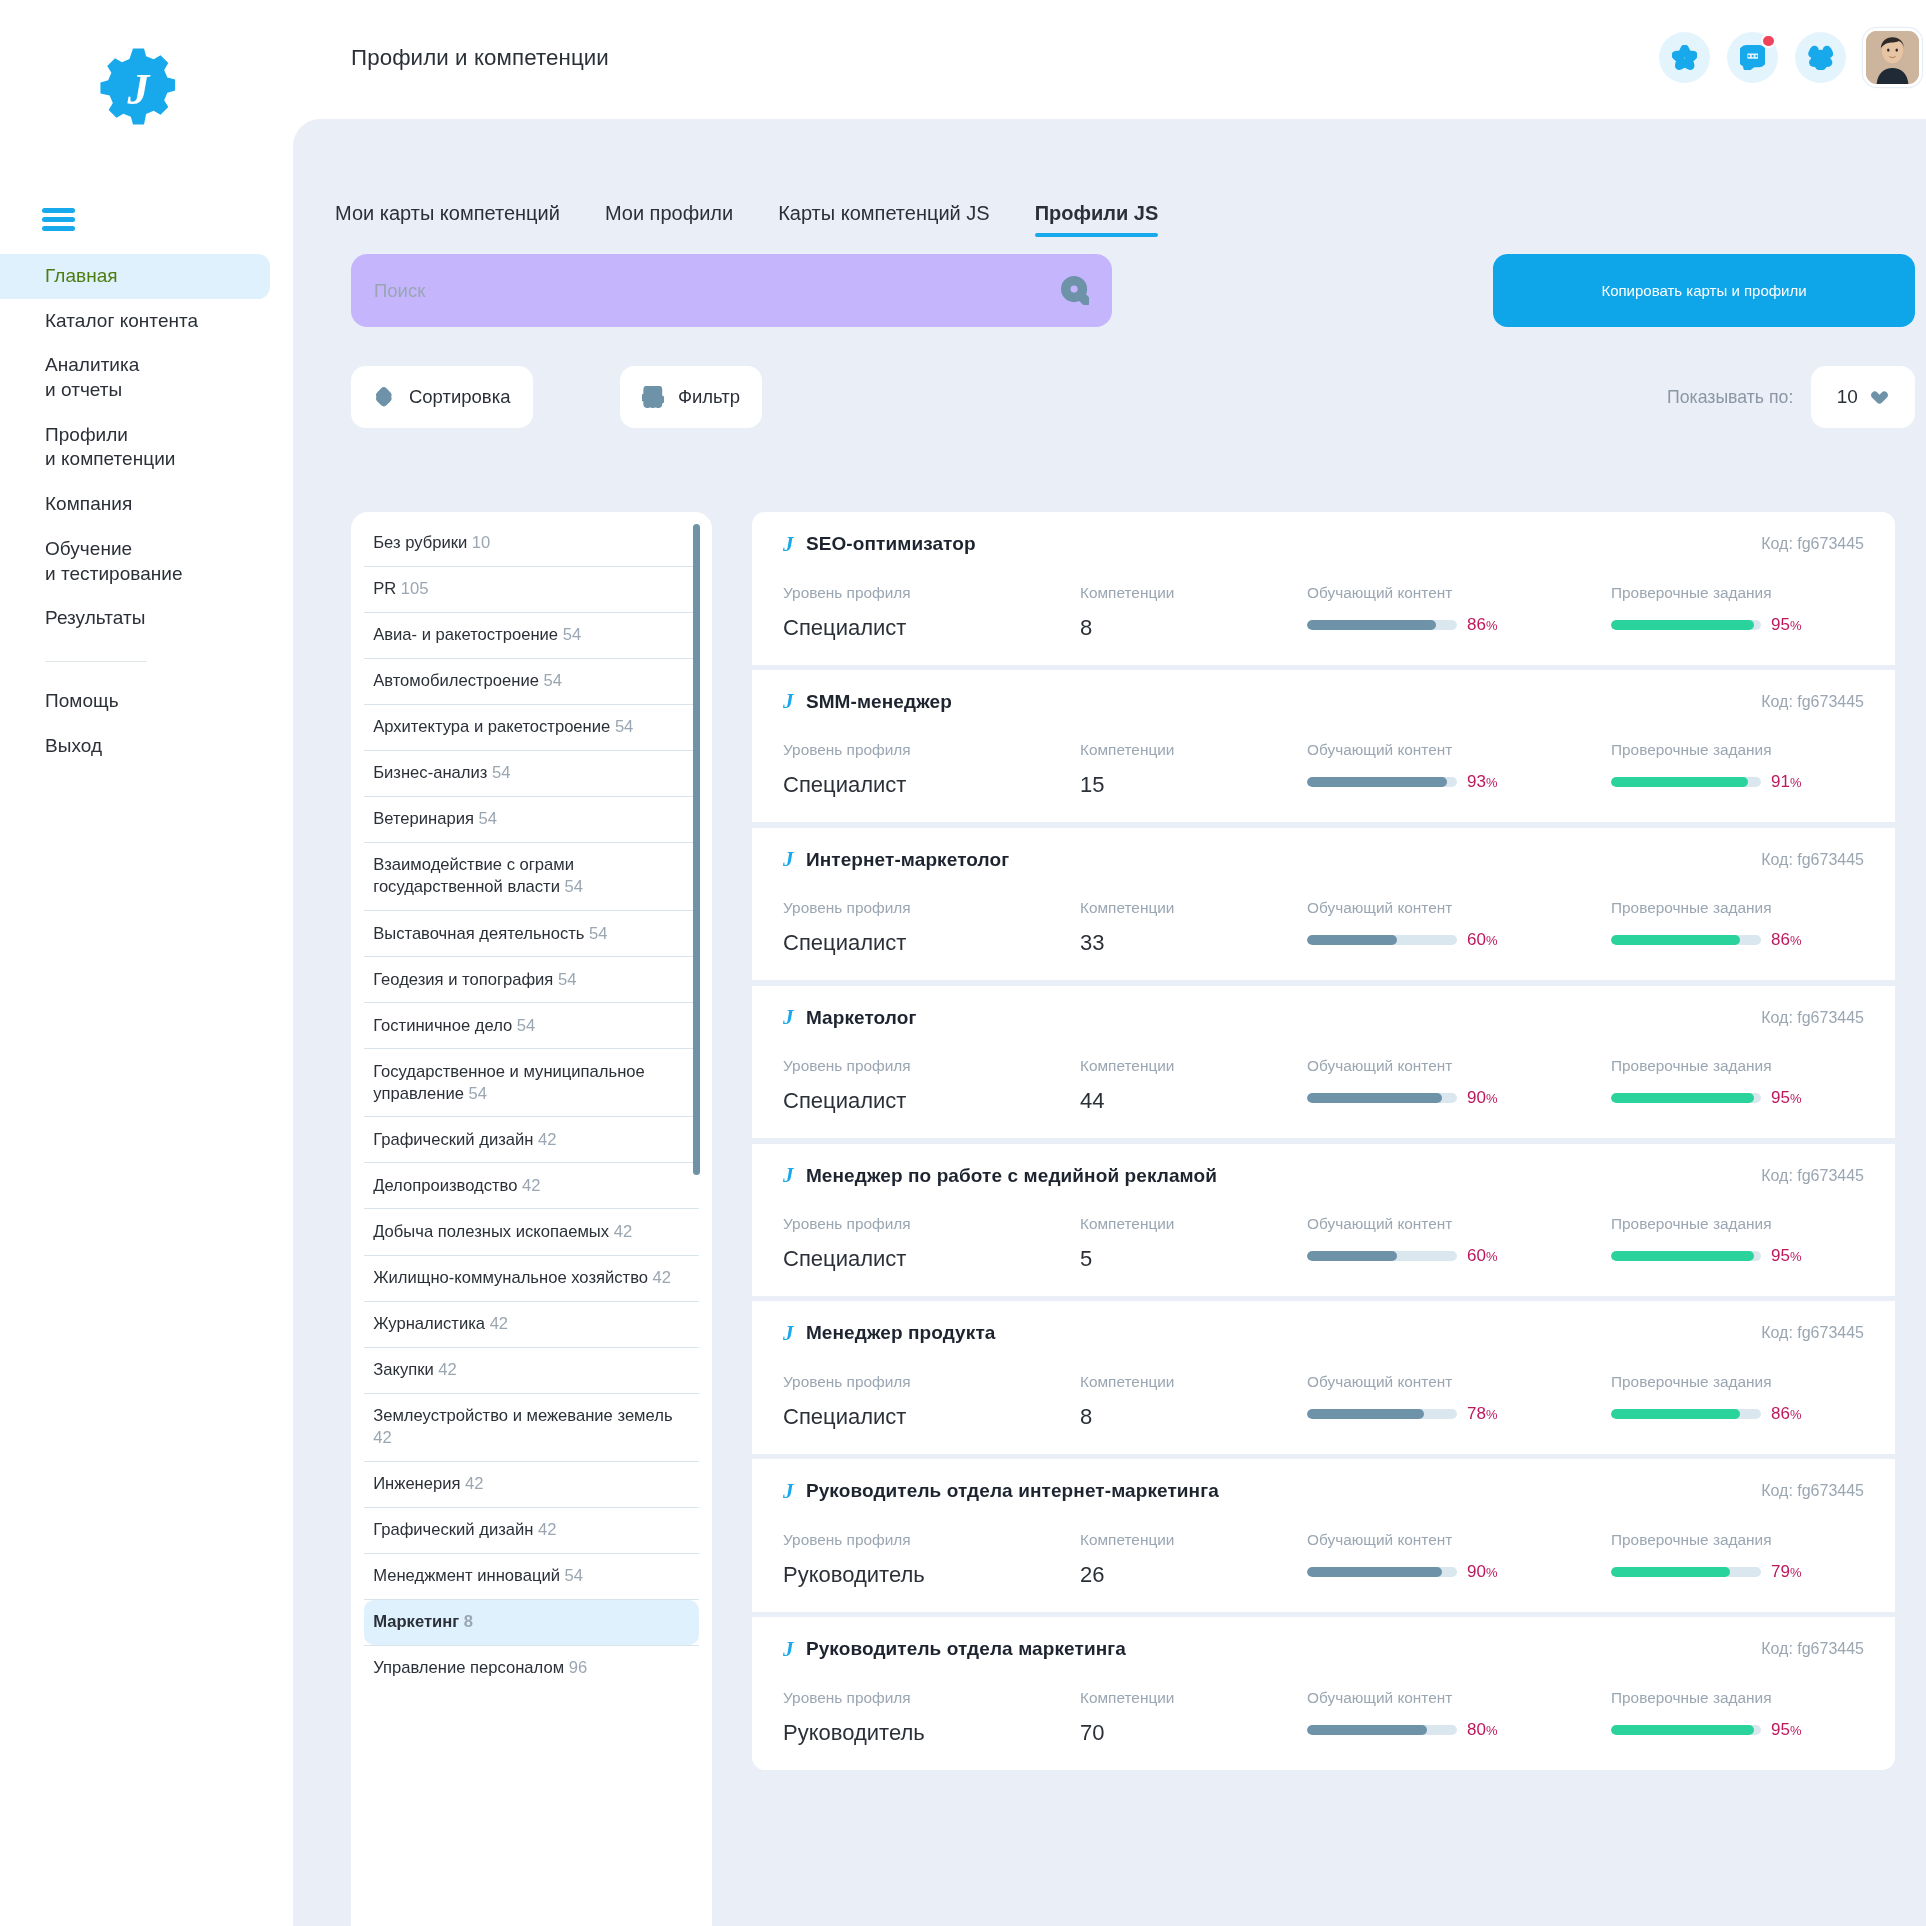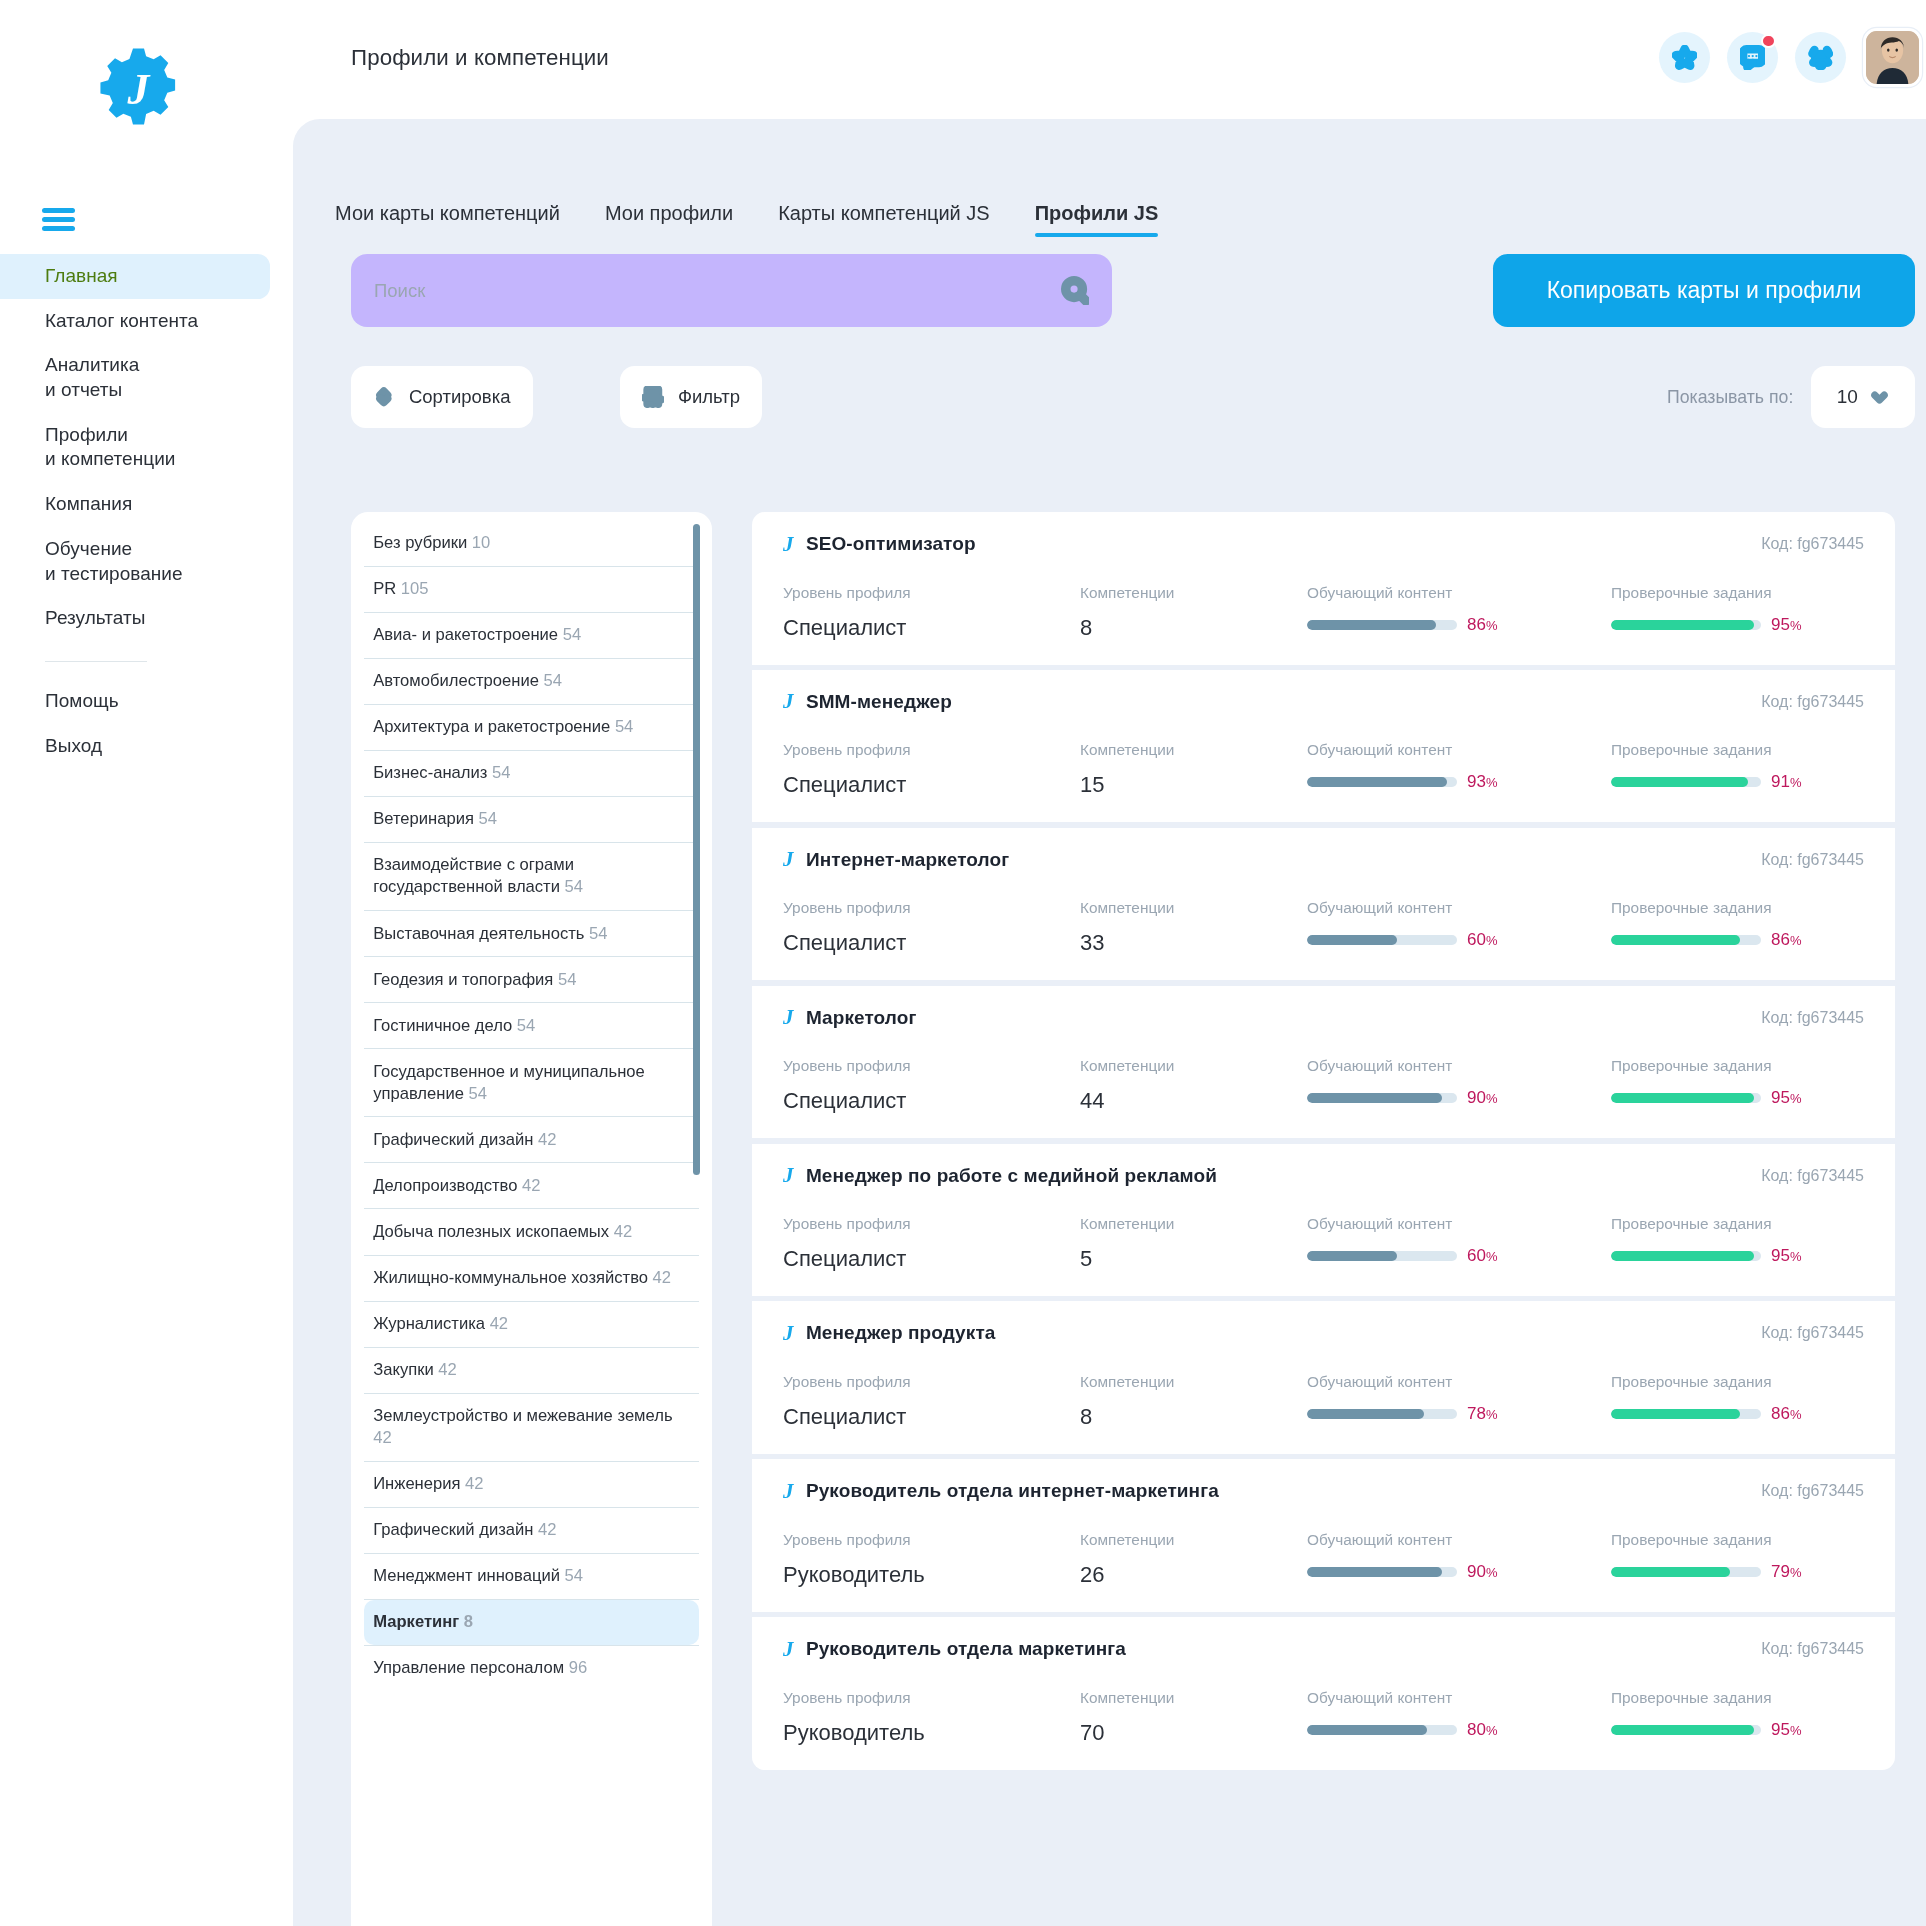--- a/index.html
+++ b/index.html
@@ -49,21 +49,21 @@
   .tab.active::after{content:"";position:absolute;left:0;right:0;bottom:0;height:3.9px;border-radius:2.3px;background:#17a9ec;}
 
   
   .searchrow{position:absolute;left:58px;top:135px;width:1564px;height:73px;}
   .search{position:absolute;left:0;top:0;width:761px;height:73px;background:#c4b5fd;border-radius:16px;display:flex;align-items:center;padding:0 23px;cursor:text;}
   .search input{border:0;outline:0;font-size:18.5px;color:#2b3038;background:transparent;width:100%;font-family:inherit;}
   .search input::placeholder{color:#9aa6b2;}
   .search .sicon{width:28.5px;height:28.5px;flex:0 0 28.5px;}
   .search .sicon svg{width:28.5px;height:28.5px;stroke:#6e93a8;fill:none;stroke-width:8;stroke-linecap:round;}
   .info-btn{position:absolute;left:1375px;top:24px;width:25.4px;height:25.4px;border-radius:50%;background:#6e93a8;color:#fff;font-size:15.4px;font-weight:700;display:flex;align-items:center;justify-content:center;font-style:italic;cursor:pointer;font-family:"Liberation Serif",serif;}
-  .copy-btn{position:absolute;right:0;top:0;width:422px;height:73px;border-radius:14.6px;background:#0ea5e9;color:#fff;font-size:23px;display:flex;align-items:center;justify-content:center;border:0;cursor:pointer;font-family:inherit;}
+  .copy-btn{position:absolute;right:0;top:0;width:422px;height:73px;border-radius:14.6px;background:#0ea5e9;color:#fff;font-size:15px;display:flex;align-items:center;justify-content:center;border:0;cursor:pointer;font-family:inherit;}
 
   
   .toolbar{position:absolute;left:58px;top:247px;width:1564px;height:62px;}
   .pill{height:62px;border-radius:14.6px;background:#fff;display:inline-flex;align-items:center;padding:0 22.3px;font-size:18.5px;color:#2b3038;cursor:pointer;gap:14px;}
   .pill.sortbtn{position:absolute;left:0;top:0;}
   .pill.filterbtn{position:absolute;left:269px;top:0;}
   .pill svg{width:21.6px;height:21.6px;stroke:#6e93a8;fill:none;stroke-width:9;stroke-linecap:round;stroke-linejoin:round;}
   .perpage{position:absolute;right:0;top:0;display:flex;align-items:center;gap:17.7px;text-align:right;}
   .perpage-label{font-size:17.7px;color:#8b96a5;}
   .perpage-sel{width:104px;height:62px;border-radius:14.6px;background:#fff;display:flex;align-items:center;justify-content:center;gap:12.3px;font-size:19px;color:#2b3038;cursor:pointer;}

